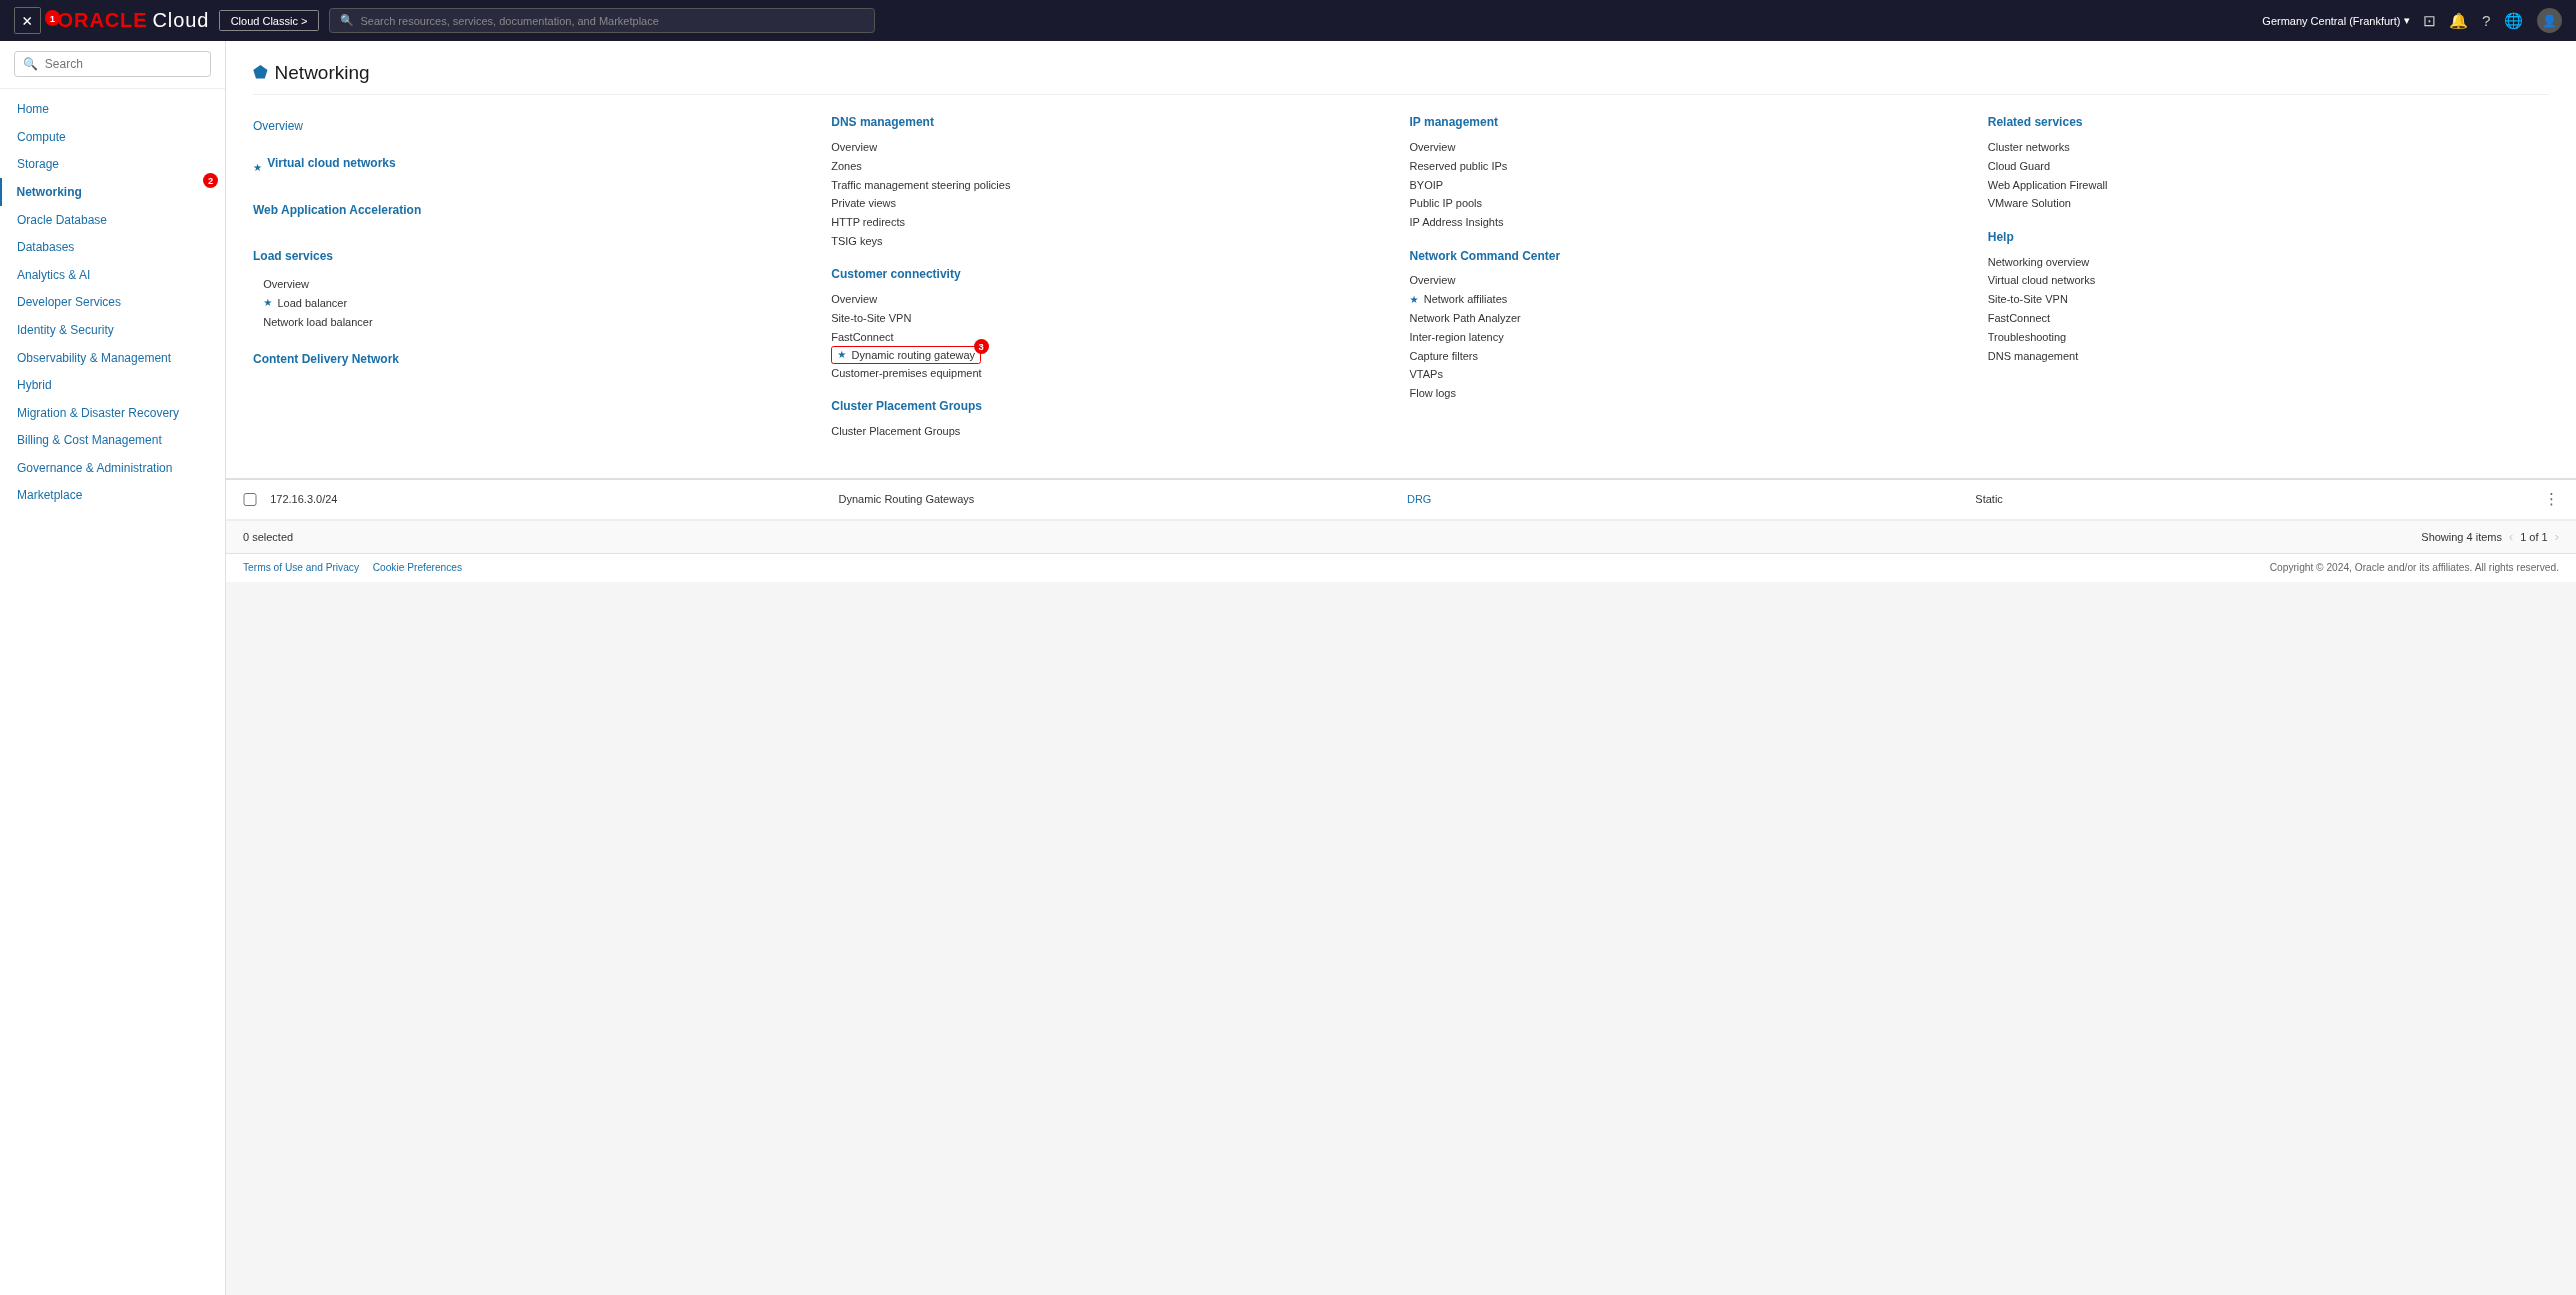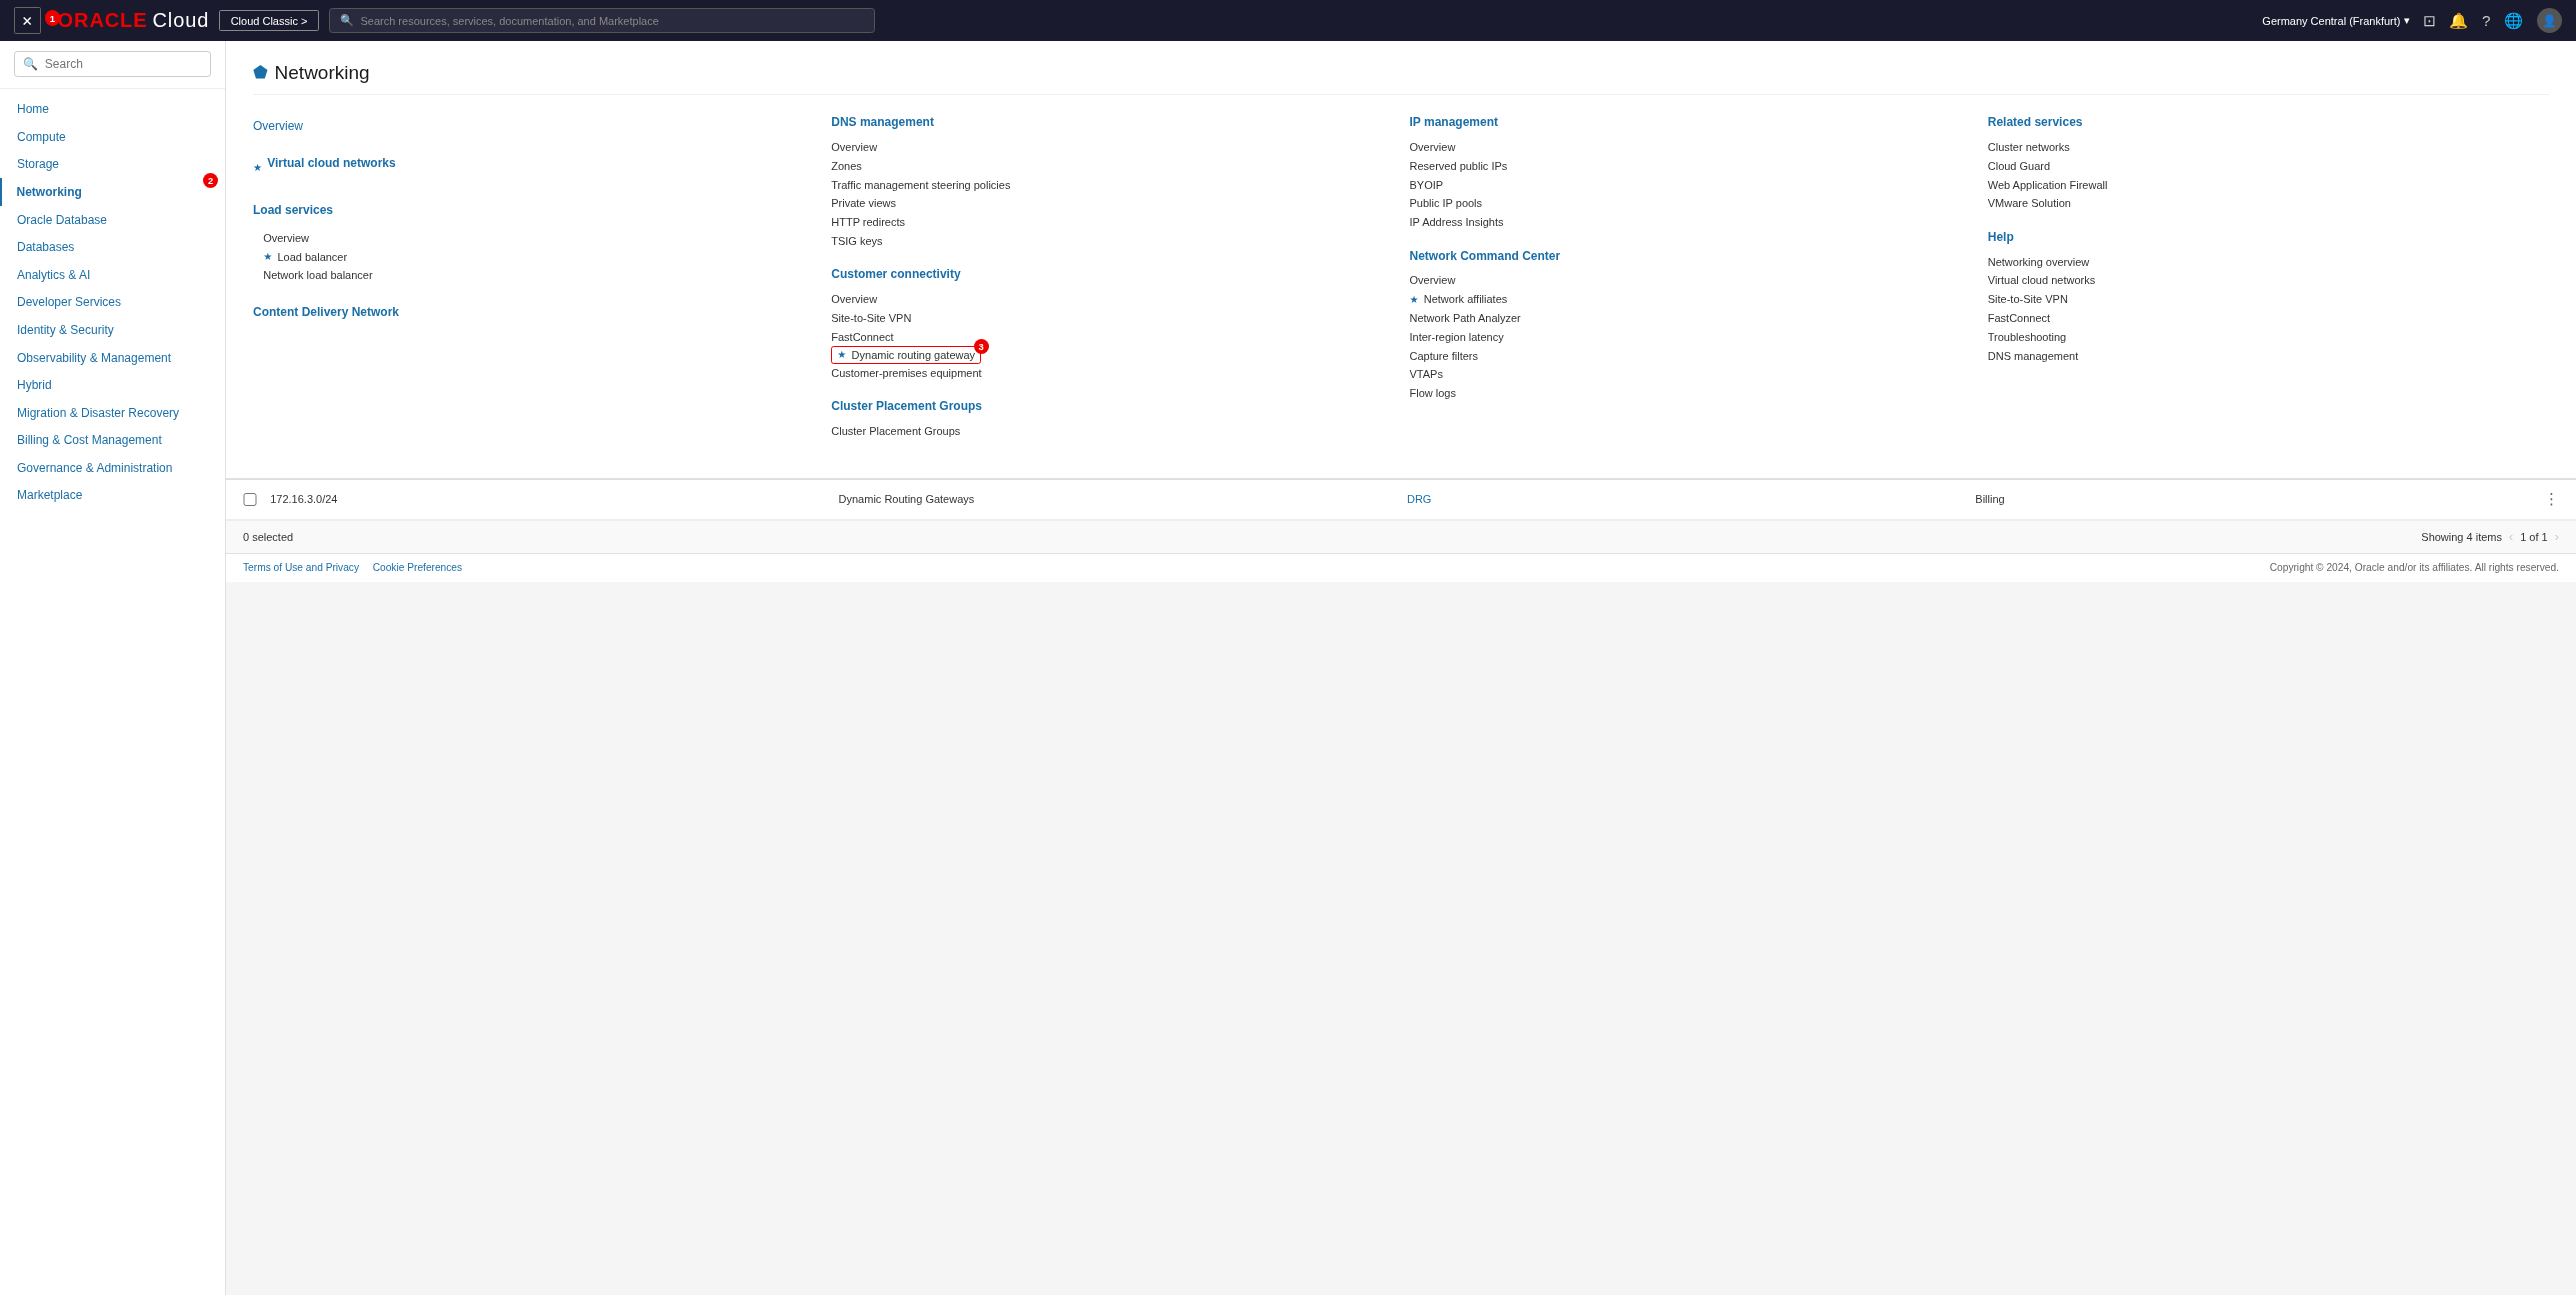--- a/index.html
+++ b/index.html
@@ -432,20 +432,25 @@
             <div class="overview-link">Overview</div>
           </div>
           <div class="menu-section">
             <div class="menu-link starred">
               <span class="star-icon">★</span>
               <span class="menu-col-title">Virtual cloud networks</span>
             </div>
           </div>
           <div class="menu-section">
             <div class="menu-link">
+              <span class="menu-col-title">Web Application Acceleration</span>
+            </div>
+          </div>
+          <div class="menu-section">
+            <div class="menu-link">
               <span class="menu-col-title">Load services</span>
             </div>
             <div class="menu-link" style="padding-left:10.2px;">
               <span>Overview</span>
             </div>
             <div class="menu-link starred" style="padding-left:10.2px;">
               <span class="star-icon">★</span>
               <span>Load balancer</span>
             </div>
             <div class="menu-link" style="padding-left:10.2px;">
@@ -597,21 +602,21 @@
         </div>
       </div>
     </div>
 
     <div class="bottom-bar">
       <div class="table-row-data">
         <input type="checkbox" style="">
         <span class="table-col">172.16.3.0/24</span>
         <span class="table-col">Dynamic Routing Gateways</span>
         <span class="table-col-link">DRG</span>
-        <span class="table-col">Billing</span>
+        <span class="table-col">Static</span>
         <span class="table-actions">⋮</span>
       </div>
       <div class="table-footer">
         <span>0 selected</span>
         <div class="pagination">
           <span>Showing 4 items</span>
           <button class="pag-btn" disabled="">‹</button>
           <span>1 of 1</span>
           <button class="pag-btn" disabled="">›</button>
         </div>

